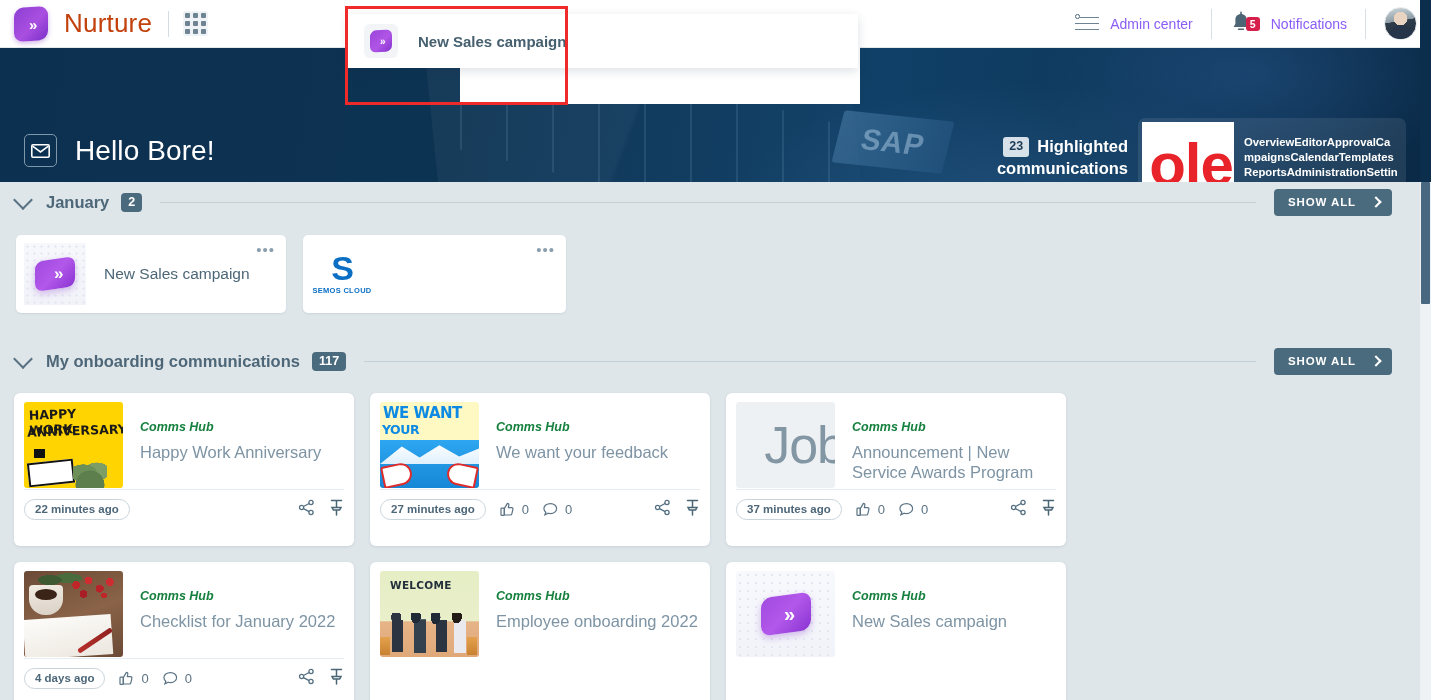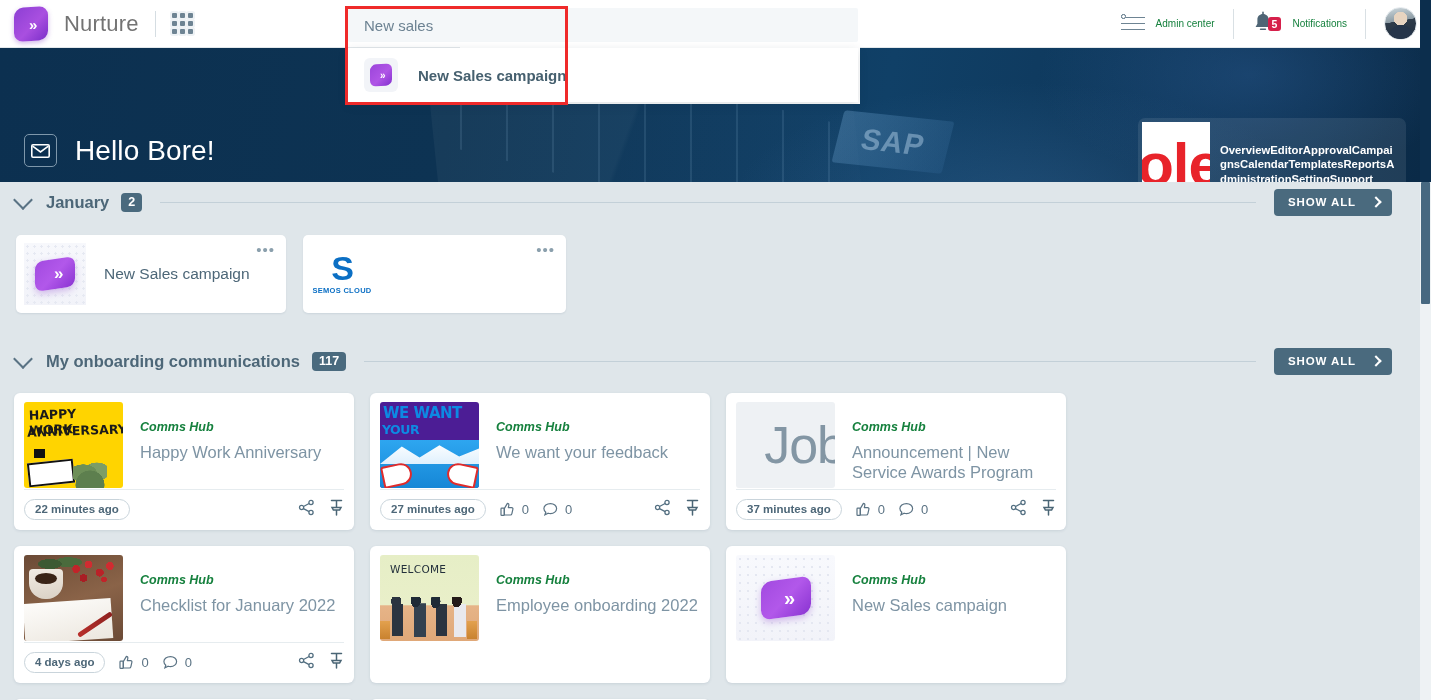--- a/index.html
+++ b/index.html
@@ -25,33 +25,33 @@
     background: linear-gradient(135deg,#8d3fd4 0%,#a94fe0 55%,#7b2fc9 100%);
     display: flex; align-items: center; justify-content: center;
     transform: skewY(-4deg);
     box-shadow: 0 2px 5px rgba(120,50,190,.35);
   }
   .logo-tile span {
     color:#fff; font-size:15px; font-weight:700; letter-spacing:-3px;
     transform: skewY(4deg); padding-left:2px;
   }
   .brand-name {
-    font-size: 22px; color:#737373; font-weight:400;
+    font-size: 26px; color:#c2410c; font-weight:400;
     margin-left: 16px; letter-spacing:.2px;
   }
   .vsep { width:1px; height:26px; background:#d5dde2; margin:0 16px; }
   .vsep-tall { width:1px; height:30px; background:#d9e0e4; margin:0 18px; }
   .grid-icon { display:grid; grid-template-columns: repeat(3,5px); gap:3px; }
   .grid-icon i { width:5px; height:5px; background:#6e8493; border-radius:1px; display:block;
                  box-shadow: 0 0 0 2px #eef2f5; }
   .topbar-right {
     margin-left: auto; display:flex; align-items:center; padding-right:14px;
   }
   .tb-item { display:flex; align-items:center; gap:11px; cursor:pointer; }
-  .tb-label { font-size:10px; color:#15803d; }
+  .tb-label { font-size:14px; color:#8b5cf6; }
   .sliders { width:24px; height:20px; position:relative; }
   .sliders .ln { position:absolute; left:0; width:24px; height:1.6px; background:#6e8493; }
   .sliders .ln:nth-child(1){ top:3px; }
   .sliders .ln:nth-child(2){ top:9px; }
   .sliders .ln:nth-child(3){ top:15px; }
   .sliders .kn { position:absolute; width:5px; height:5px; border-radius:50%;
                  border:1.6px solid #6e8493; background:#fff; }
   .sliders .kn:nth-of-type(1){ top:1px; left:3px; }
   .sliders .kn:nth-of-type(2){ top:7px; left:15px; }
   .sliders .kn:nth-of-type(3){ top:13px; left:7px; background:#6e8493; }
@@ -147,21 +147,21 @@
     display:inline-block; background:rgba(236,242,247,.90); color:#1c3a56;
     font-size:12.5px; font-weight:700; border-radius:3px;
     padding:1px 6px 2px; margin-right:8px; vertical-align:2px;
   }
   .promo-card {
     position:absolute; left:1138px; top:70px; width:268px; height:93px;
     background: rgba(255,255,255,.09); border-radius:7px;
     display:flex; align-items:center; padding:0; overflow:hidden;
   }
   .promo-img {
-    width:68px; height:85px; margin:4px 0 4px 4px; background:#fff;
+    width:92px; height:85px; margin:4px 0 4px 4px; background:#fff;
     display:flex; align-items:center; justify-content:center; overflow:hidden;
     flex:none;
   }
   .promo-img span {
     color:#e8232a; font-size:60px; font-weight:700; letter-spacing:-1px;
     white-space:nowrap; margin-left:6px; font-family:"Liberation Sans", sans-serif;
   }
   .promo-text {
     color:#fff; font-size:11.3px; font-weight:700; line-height:1.29;
     padding:0 8px 0 10px; word-break:break-all;
@@ -227,21 +227,21 @@
     box-shadow:0 1px 3px rgba(40,70,95,.12); overflow:hidden;
     display:flex; flex-direction:column;
   }
   .cm-top { display:flex; padding:9px 10px 0 10px; height:96px; }
   .cm-thumb { width:99px; height:86px; flex:none; border-radius:3px; overflow:hidden; position:relative; }
   .cm-meta { padding-left:17px; padding-top:18px; flex:1; min-width:0; }
   .cm-src { font-size:12.5px; color:#15803d; font-weight:700; font-style:italic; }
   .cm-title { font-size:16.5px; color:#7e94a4; line-height:1.22; margin-top:8px; }
   .cm-foot {
     display:flex; align-items:center; gap:14px;
-    margin:0 10px; padding:9px 0 10px; border-top:1px solid #e6ecef;
+    margin:0 10px; padding:9px 0 26px; border-top:1px solid #e6ecef;
   }
   .time-chip {
     border:1px solid #c9d4db; border-radius:11px; padding:3px 10px 4px;
     font-size:11.5px; color:#4d6778; font-weight:700; white-space:nowrap;
   }
   .stat { display:flex; align-items:center; gap:7px; font-size:13px; color:#5b7384; }
   .cm-foot .spacer { flex:1; }
   .act { cursor:pointer; }
 
   
@@ -253,21 +253,21 @@
   .th-anniv .t2 { position:absolute; left:3px; top:21px; font-size:12.5px; font-weight:700;
                   color:#1a1a1a; font-family:"DejaVu Sans", sans-serif; transform:rotate(-2deg); }
   .th-anniv .pad { position:absolute; left:4px; bottom:3px; width:46px; height:24px;
                    background:#fff; border:2px solid #111; transform:rotate(-6deg); }
   .th-anniv .plant { position:absolute; right:16px; bottom:0; width:34px; height:30px;
                      background: radial-gradient(circle at 50% 90%, #5d7f4e 0 45%, transparent 46%),
                                  radial-gradient(ellipse at 30% 50%, #6d8f58 0 40%, transparent 41%),
                                  radial-gradient(ellipse at 70% 45%, #7d9d66 0 38%, transparent 39%); }
   .th-anniv .clip { position:absolute; left:10px; bottom:30px; width:11px; height:9px; background:#111; }
 
-  .th-feedback { width:100%; height:100%; background:#4c1d95; position:relative; overflow:hidden; }
+  .th-feedback { width:100%; height:100%; background:#fef9c3; position:relative; overflow:hidden; }
   .th-feedback .fb1 { position:absolute; left:3px; top:2px; font-size:15px; font-weight:700;
                       color:#0d8ae3; letter-spacing:-.5px; font-family:"DejaVu Sans", sans-serif;}
   .th-feedback .fb2 { position:absolute; left:2px; top:20px; font-size:12.5px; font-weight:700;
                       color:#0d8ae3; letter-spacing:-.5px; font-family:"DejaVu Sans", sans-serif;}
   .th-feedback .sky { position:absolute; left:0; bottom:0; width:100%; height:48px;
                       background: linear-gradient(180deg,#2ea6f0,#1687d6); }
   .th-feedback .mtn { position:absolute; left:0; bottom:24px; width:100%; height:22px;
                       background: linear-gradient(180deg,#ffffff,#dff0fd);
                       clip-path: polygon(0 100%, 22% 20%, 40% 70%, 60% 15%, 80% 66%, 100% 30%, 100% 100%); }
   .th-feedback .megL { position:absolute; left:2px; bottom:2px; width:30px; height:22px;
@@ -298,21 +298,21 @@
     border-radius:4px 4px 16px 16px; background: linear-gradient(170deg,#f2ece4,#d9d0c4); }
   .th-coffee .cup::after { content:""; position:absolute; left:6px; top:4px; width:22px; height:11px;
     border-radius:50%; background:#3a2417; }
   .th-coffee .paper { position:absolute; left:0; bottom:0; width:88px; height:40px;
     background: linear-gradient(170deg,#fdfcfa,#ece7df); transform: rotate(-4deg); }
   .th-coffee .pen { position:absolute; right:8px; bottom:14px; width:40px; height:5px;
     border-radius:3px; background: linear-gradient(90deg,#b9302c,#8e211f); transform: rotate(-34deg); }
 
   .th-welcome { width:100%; height:100%; position:relative; overflow:hidden;
     background: linear-gradient(180deg,#e6eec6 0%,#e9efc9 58%,#e6b488 59%,#e0a878 100%); }
-  .th-welcome .wt { position:absolute; left:10px; top:8px; font-size:10.5px; font-weight:400;
+  .th-welcome .wt { position:absolute; left:10px; top:8px; font-size:10.5px; font-weight:700;
     color:#23303b; letter-spacing:.3px; font-family:"DejaVu Sans", sans-serif; }
   .th-welcome .ppl { position:absolute; left:8px; bottom:0; width:82px; height:44px;
     background:
       radial-gradient(ellipse 5px 7px at 10% 10%, #2b3440 0 98%, transparent),
       linear-gradient(180deg, transparent 16%, #2b3440 17% 88%, transparent 89%) 4px 0/11px 100% no-repeat,
       radial-gradient(ellipse 5px 7px at 34% 8%, #1f2a36 0 98%, transparent),
       linear-gradient(180deg, transparent 14%, #33414f 15% 90%, transparent 91%) 26px 0/12px 100% no-repeat,
       radial-gradient(ellipse 5px 7px at 58% 10%, #1f2a36 0 98%, transparent),
       linear-gradient(180deg, transparent 16%, #2b3440 17% 88%, transparent 89%) 48px 0/11px 100% no-repeat,
       radial-gradient(ellipse 5px 7px at 84% 8%, #241a18 0 98%, transparent),
@@ -379,23 +379,20 @@
       </div>
       <span class="tb-label">Notifications</span>
     </div>
     <div class="vsep-tall"></div>
     <div class="avatar"></div>
   </div>
 </div>
 
 <div class="sheet-right"></div>
 <div class="search-panel">
-  <div class="search-box">
-    <span class="sv">New sales</span>
-  </div>
   <div class="search-results">
     <div class="res-thumb">
       <div class="mini">
           <span>»</span>
         </div>
     </div>
     <div class="res-label">New Sales campaign</div>
   </div>
 </div>
 <div class="hl-box"></div>
@@ -418,20 +415,23 @@
   <div class="hero-greet">
     <div class="env-btn">
       <svg width="19" height="14" viewBox="0 0 19 14">
         <rect x="0.8" y="0.8" width="17.4" height="12.4" rx="1.2" fill="none" stroke="#fff" stroke-width="1.6"></rect>
         <path d="M1.6 2.2 L9.5 8 L17.4 2.2" fill="none" stroke="#fff" stroke-width="1.6"></path>
       </svg>
     </div>
     <div class="hero-title">Hello Bore!</div>
   </div>
 
+  <div class="hl-comms">
+    <span class="cnt">23</span><span>Highlighted communications</span>
+  </div>
 
   <div class="promo-card">
     <div class="promo-img">
       <span>ole</span>
     </div>
     <div class="promo-text">OverviewEditorApprovalCampaignsCalendarTemplatesReportsAdministrationSettingSupport</div>
   </div>
 
 </div>
 

